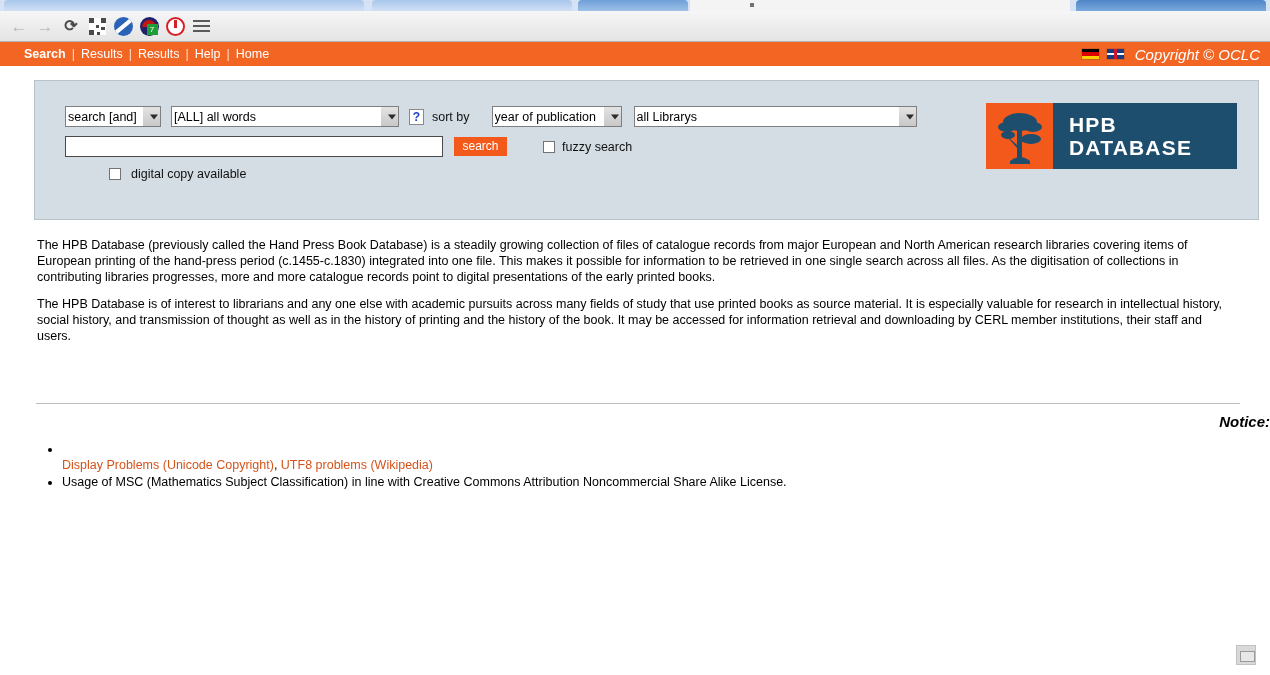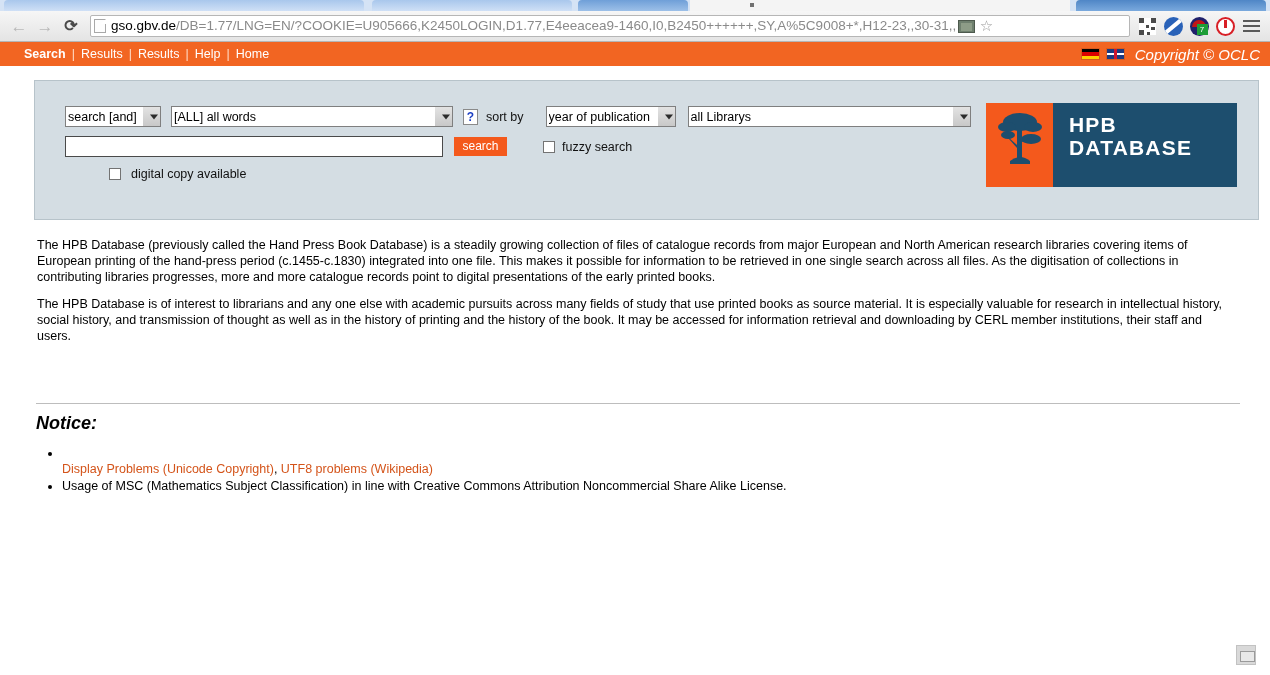--- a/index.html
+++ b/index.html
@@ -236,21 +236,21 @@
   .sel-arrow {
     position: absolute; right: 3px; top: 50%;
     transform: translateY(-50%);
     width: 0; height: 0;
     border-left: 4px solid transparent;
     border-right: 4px solid transparent;
     border-top: 5px solid #2b2b2b;
     pointer-events: none;
   }
   #sel-mode { width: 96px; }
-  #sel-index { width: 282px; }
+  #sel-index { width: 228px; }
   #sel-sort { width: 130px; }
   #sel-lib { width: 283px; }
 
   #help-icon {
     width: 15px; height: 16px;
     border: 1px solid #8a8a8a;
     background: #ffffff;
     color: #1c3fc4;
     font-weight: bold;
     font-size: 12px;
@@ -287,21 +287,21 @@
     background: #ffffff;
     display: inline-block;
     vertical-align: middle;
   }
   #fuzzy-wrap { margin-left: 36px; display: flex; align-items: center; gap: 7px; }
   #digital-wrap { display: flex; align-items: center; gap: 10px; }
 
   #hpb-logo {
     position: absolute;
     right: 21px; top: 22px;
-    width: 251px; height: 84px;
+    width: 251px; height: 66px;
     display: flex;
   }
   #hpb-logo .logo-left {
     width: 67px; background: #f4591c;
     position: relative; overflow: hidden;
   }
   .tree { position:absolute; left:10px; top:6px; width:48px; height:58px; }
   #hpb-logo .logo-right {
     flex: 1; background: #1d4e6e;
     color: #ffffff;
@@ -347,23 +347,24 @@
     text-align: left;
   }
 
   #notice-rule {
     margin: 58px 30px 0 36px;
     border: none; border-top: 1px solid #bdbdbd;
     height: 0;
   }
   #notice-head {
     margin: 9px 0 0 36px;
-    font-size: 18px;
+    font-size: 15px;
     font-weight: bold;
     font-style: italic;
+    text-align: right;
   }
   #notice-list {
     margin: 11px 34px 0 36px;
     padding-left: 26px;
     font-size: 12.5px;
     line-height: 16px;
   }
   #notice-list li { margin-bottom: 1px; }
   #notice-list a { color: #d4541a; text-decoration: none; }
 
@@ -393,27 +394,20 @@
       <div class="tabstrip-dot" style="left:60px"></div>
     </div>
     <div class="tab-shape t4"></div>
   </div>
 
   <div id="toolbar">
     <div class="nav-btn">←</div>
     <div class="nav-btn">→</div>
     <div class="nav-btn reload">⟳</div>
 
-    <div id="omnibox">
-      <div id="page-icon"></div>
-      <span class="url-text">gso.gbv.de</span>
-        <span class="url-text url-path">/DB=1.77/LNG=EN/?COOKIE=U905666,K2450LOGIN,D1.77,E4eeacea9-1460,I0,B2450++++++,SY,A%5C9008+*,H12-23,,30-31,,</span>
-      <span id="url-thumb"></span>
-      <div id="star-icon">☆</div>
-    </div>
 
     <div class="ext-icon">
         <div class="qr-box"></div>
       </div>
     <div class="ext-icon">
         <div class="blue-disc"></div>
       </div>
     <div class="ext-icon">
       <div class="nu-disc">
           <div class="nu-red"></div>

